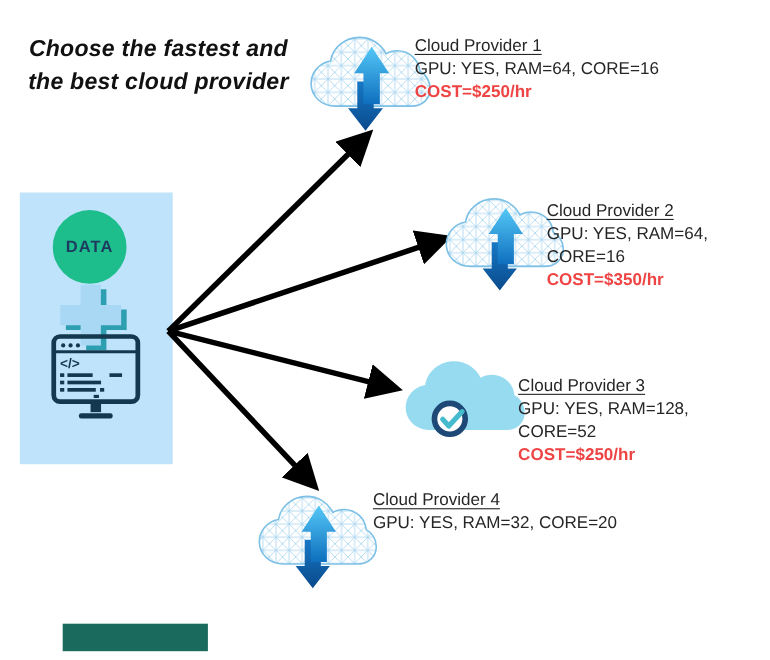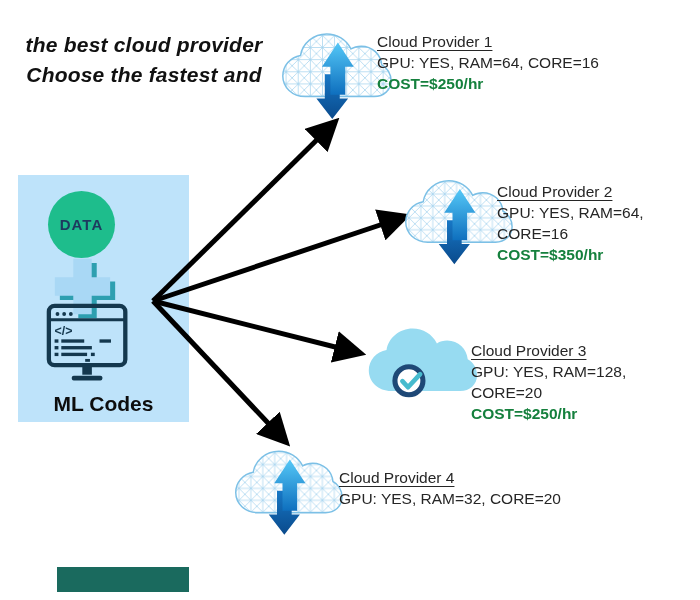--- a/index.html
+++ b/index.html
@@ -15,45 +15,44 @@
   .headline{
     left:16px;top:30px;width:256px;
     font-size:21px;font-weight:bold;font-style:italic;color:#111;
     text-align:center;line-height:30px;letter-spacing:.2px;
   }
 
   
   .source-box{
     left:18px;top:175px;width:139px;height:247px;
     background:#BEE3FA;
-    padding-left:32px;
   }
   .data-circle{
     position:absolute;left:30px;top:16px;width:67px;height:67px;
     border-radius:50%;background:#1EBD8C;
     display:flex;align-items:center;justify-content:center;
     font-weight:bold;font-size:15px;letter-spacing:1px;color:#1d3a5f;
   }
   .plus-wrap{position:absolute;left:36px;top:83px;width:62px;height:62px;}
   .monitor-wrap{position:absolute;left:28px;top:128px;width:86px;height:88px;}
   .ml-caption{
     position:absolute;left:0;bottom:6px;width:100%;
     text-align:center;font-weight:bold;font-size:21px;color:#0d0d0d;
   }
 
   
   .provider{
     text-align:left;font-size:15.5px;line-height:21px;color:#262626;
   }
   .provider .pname{text-decoration:underline;text-underline-offset:3px;}
-  .provider .pcost{font-weight:bold;color:#15803d;}
+  .provider .pcost{font-weight:bold;color:#ef4444;}
   .p1{left:377px;top:31px;width:230px;}
   .p2{left:497px;top:181px;width:206px;}
   .p3{left:471px;top:320px;width:222px;margin-top:20px;}
-  .p4{left:339px;top:467px;width:222px;}
+  .p4{left:339px;top:444px;width:222px;}
 
   
   .c1{left:280px;top:25px;width:112px;height:102px;}
   .c2{left:403px;top:172px;width:110px;height:100px;}
   .c3{left:366px;top:321px;width:112px;height:84px;}
   .c4{left:233px;top:445px;width:110px;height:95px;}
 
   
   .arrow-layer{left:0;top:0;width:700px;height:600px;pointer-events:none;}
 
@@ -89,22 +88,22 @@
     </g>
     <g id="solid-cloud">
       <path d="M27,72 C13,72 3,62 3,50 C3,39 11,30 22,28 C24,15 36,5 50,5 C61,5 71,11 76,21 C79,19 83,18 87,18 C99,18 108,27 109,38 C115,41 119,48 119,55 C119,65 111,72 101,72 Z" fill="#97DBF1"></path>
       <circle cx="46" cy="61" r="15" fill="#ffffff" stroke="#1E4876" stroke-width="5.5"></circle>
       <path d="M39,61.5 l6,6.5 l13,-14" fill="none" stroke="#47BBCE" stroke-width="5" stroke-linecap="round" stroke-linejoin="round"></path>
     </g>
   </defs>
 </svg>
 
 <div class="abs headline">
+  <div>Choose the fastest and</div>
   <div>the best cloud provider</div>
-  <div>Choose the fastest and</div>
 </div>
 
 <div class="abs source-box">
   <div class="data-circle">
     <span>DATA</span>
   </div>
 
   <div class="plus-wrap">
     <svg width="62" height="62" viewBox="0 0 74 74">
       <polygon transform="translate(6,5)" fill="#2E9FB0" points="23,1 45,1 45,23 67,23 67,45 45,45 45,67 23,67 23,45 1,45 1,23 23,23"></polygon>
@@ -129,21 +128,20 @@
         <rect x="9" y="52" width="4" height="3.5" stroke="none"></rect>
         <rect x="16" y="52" width="27" height="3.5" stroke="none"></rect>
         <rect x="47" y="52" width="4" height="3.5" stroke="none"></rect>
         <rect x="41" y="58.5" width="5" height="3" stroke="none"></rect>
         <rect x="38" y="65" width="10" height="10" stroke="none"></rect>
         <rect x="27" y="76" width="32" height="5" rx="2" stroke="none"></rect>
       </g>
     </svg>
   </div>
 
-  <div class="ml-caption">ML Codes</div>
 </div>
 
 <svg class="abs arrow-layer" width="700" height="600" viewBox="0 0 700 600">
   <g stroke="#000" stroke-width="5" fill="none">
     <line x1="153" y1="301" x2="334" y2="123" marker-end="url(#ah)"></line>
     <line x1="153" y1="301" x2="404" y2="217" marker-end="url(#ah)"></line>
     <line x1="153" y1="301" x2="359" y2="353" marker-end="url(#ah)"></line>
     <line x1="153" y1="301" x2="285" y2="441" marker-end="url(#ah)"></line>
   </g>
 </svg>
@@ -168,21 +166,21 @@
 </div>
 
 <div class="abs provider p2">
   <div class="pname">Cloud Provider 2</div>
   <div class="pspecs">GPU: YES, RAM=64, CORE=16</div>
   <div class="pcost">COST=$350/hr</div>
 </div>
 
 <div class="abs provider p3">
   <div class="pname">Cloud Provider 3</div>
-  <div class="pspecs">GPU: YES, RAM=128, CORE=20</div>
+  <div class="pspecs">GPU: YES, RAM=128, CORE=52</div>
   <div class="pcost">COST=$250/hr</div>
 </div>
 
 <div class="abs provider p4">
   <div class="pname">Cloud Provider 4</div>
   <div class="pspecs">GPU: YES, RAM=32, CORE=20</div>
 </div>
 
 <div class="abs bottom-bar"></div>
 

